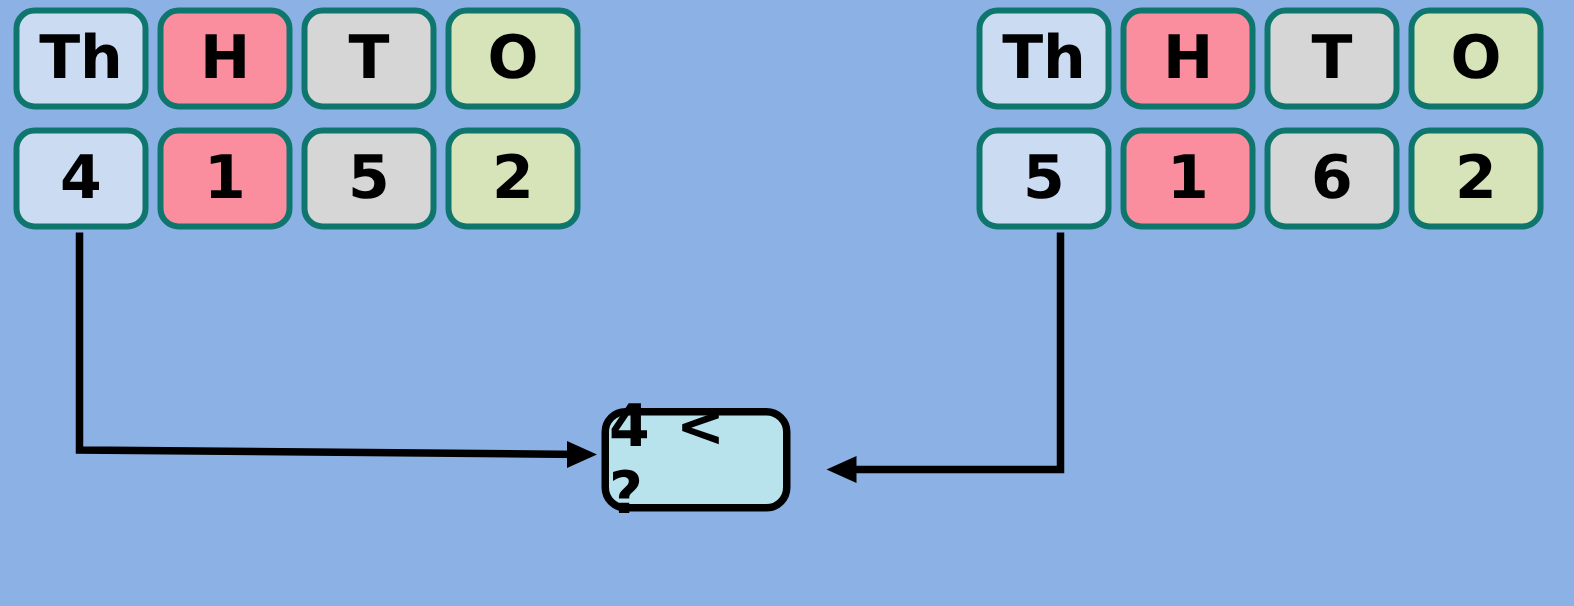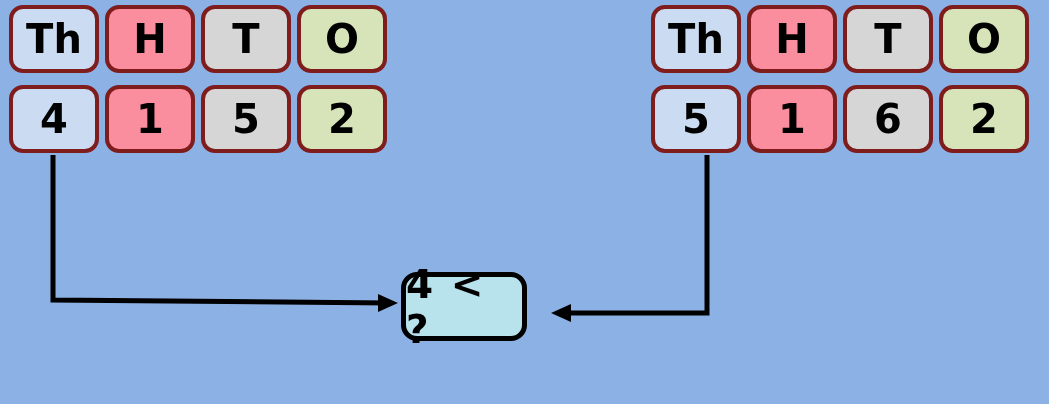--- a/index.html
+++ b/index.html
@@ -31,21 +31,21 @@
   .pv-row {
     display: flex;
     gap: 6px;
   }
   .pv-row + .pv-row { margin-top: 12px; }
 
   .tile {
     width: 90px;
     height: 68px;
     box-sizing: border-box;
-    border: 4px solid #7f1d1d;
+    border: 4px solid #0f766e;
     border-radius: 14px;
     display: flex;
     align-items: center;
     justify-content: center;
     font-size: 40px;
     font-weight: bold;
     color: #000000;
     line-height: 1;
     letter-spacing: 0px;
   }

